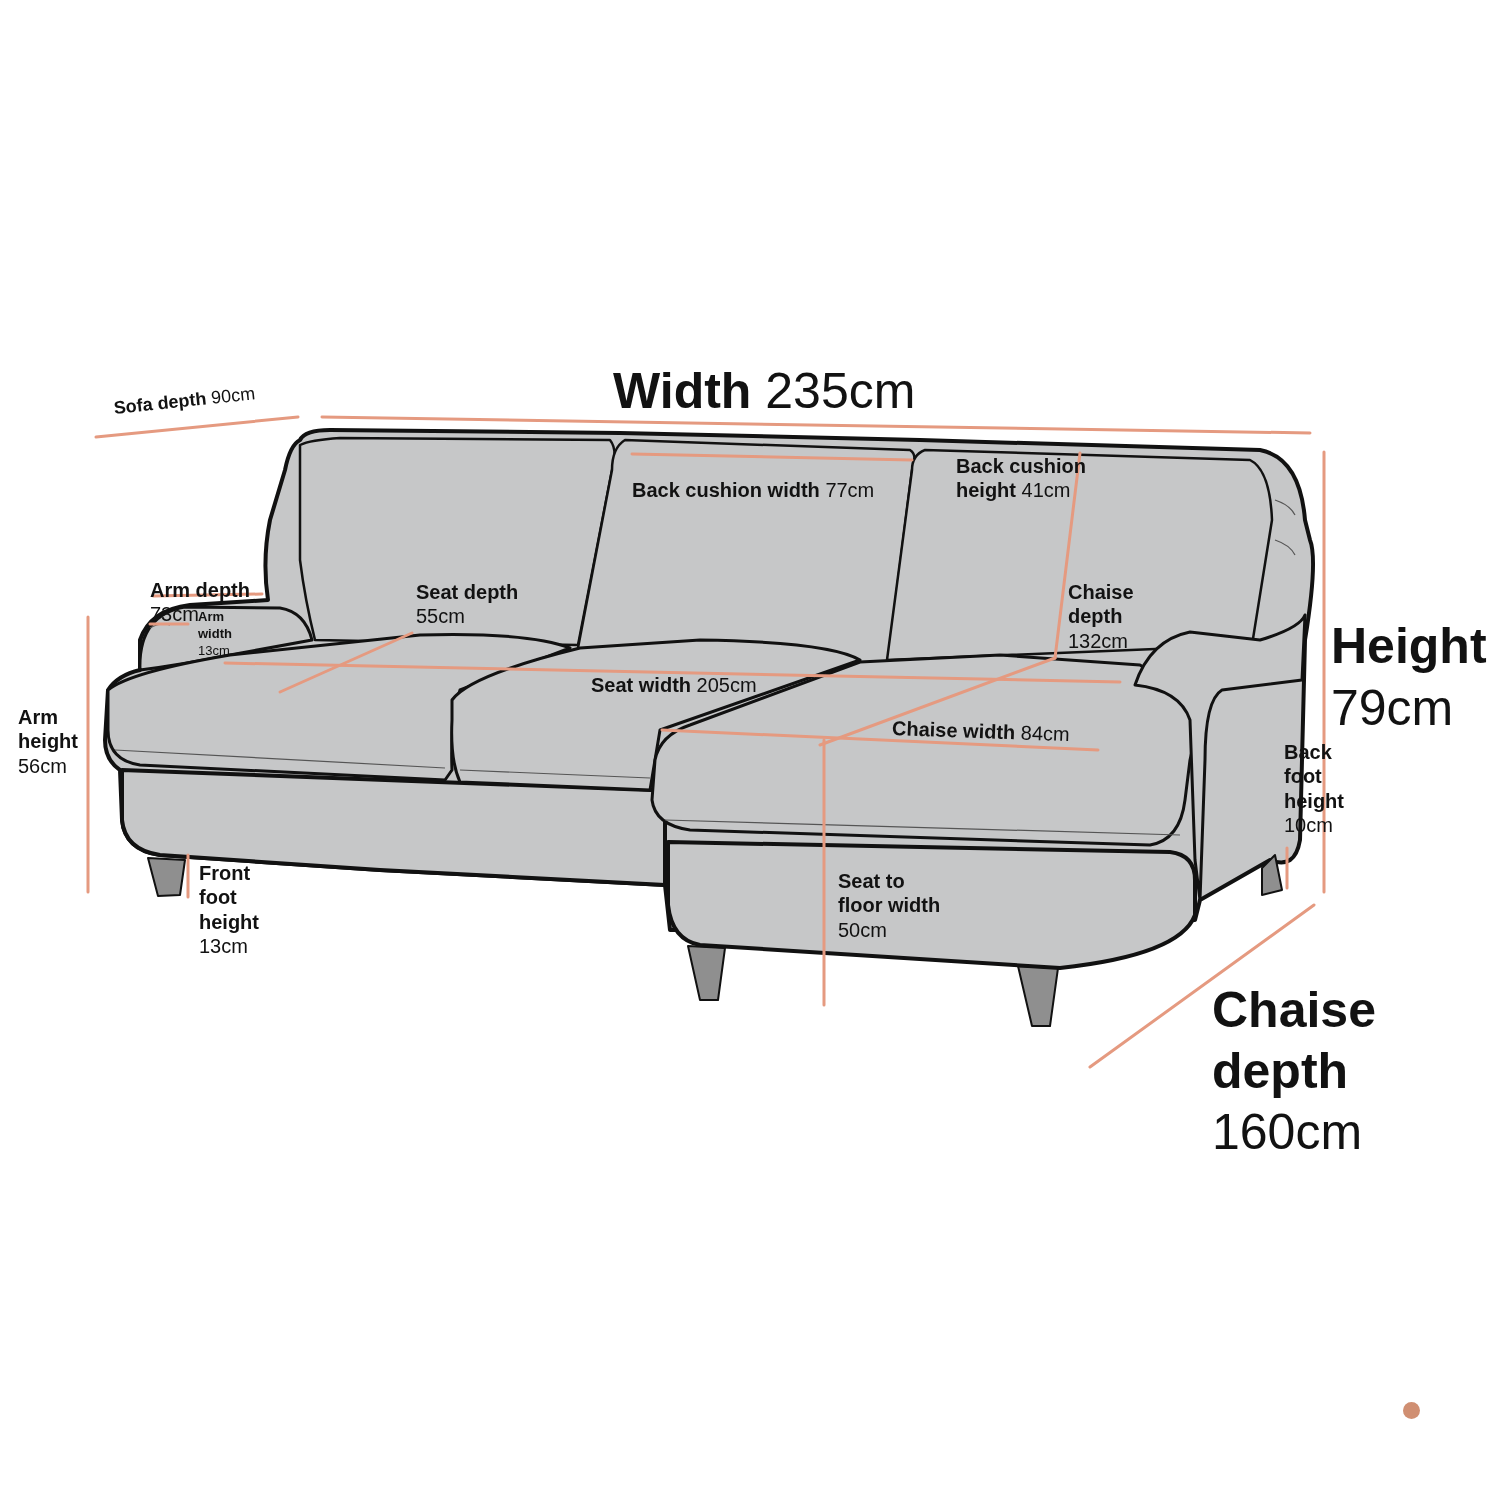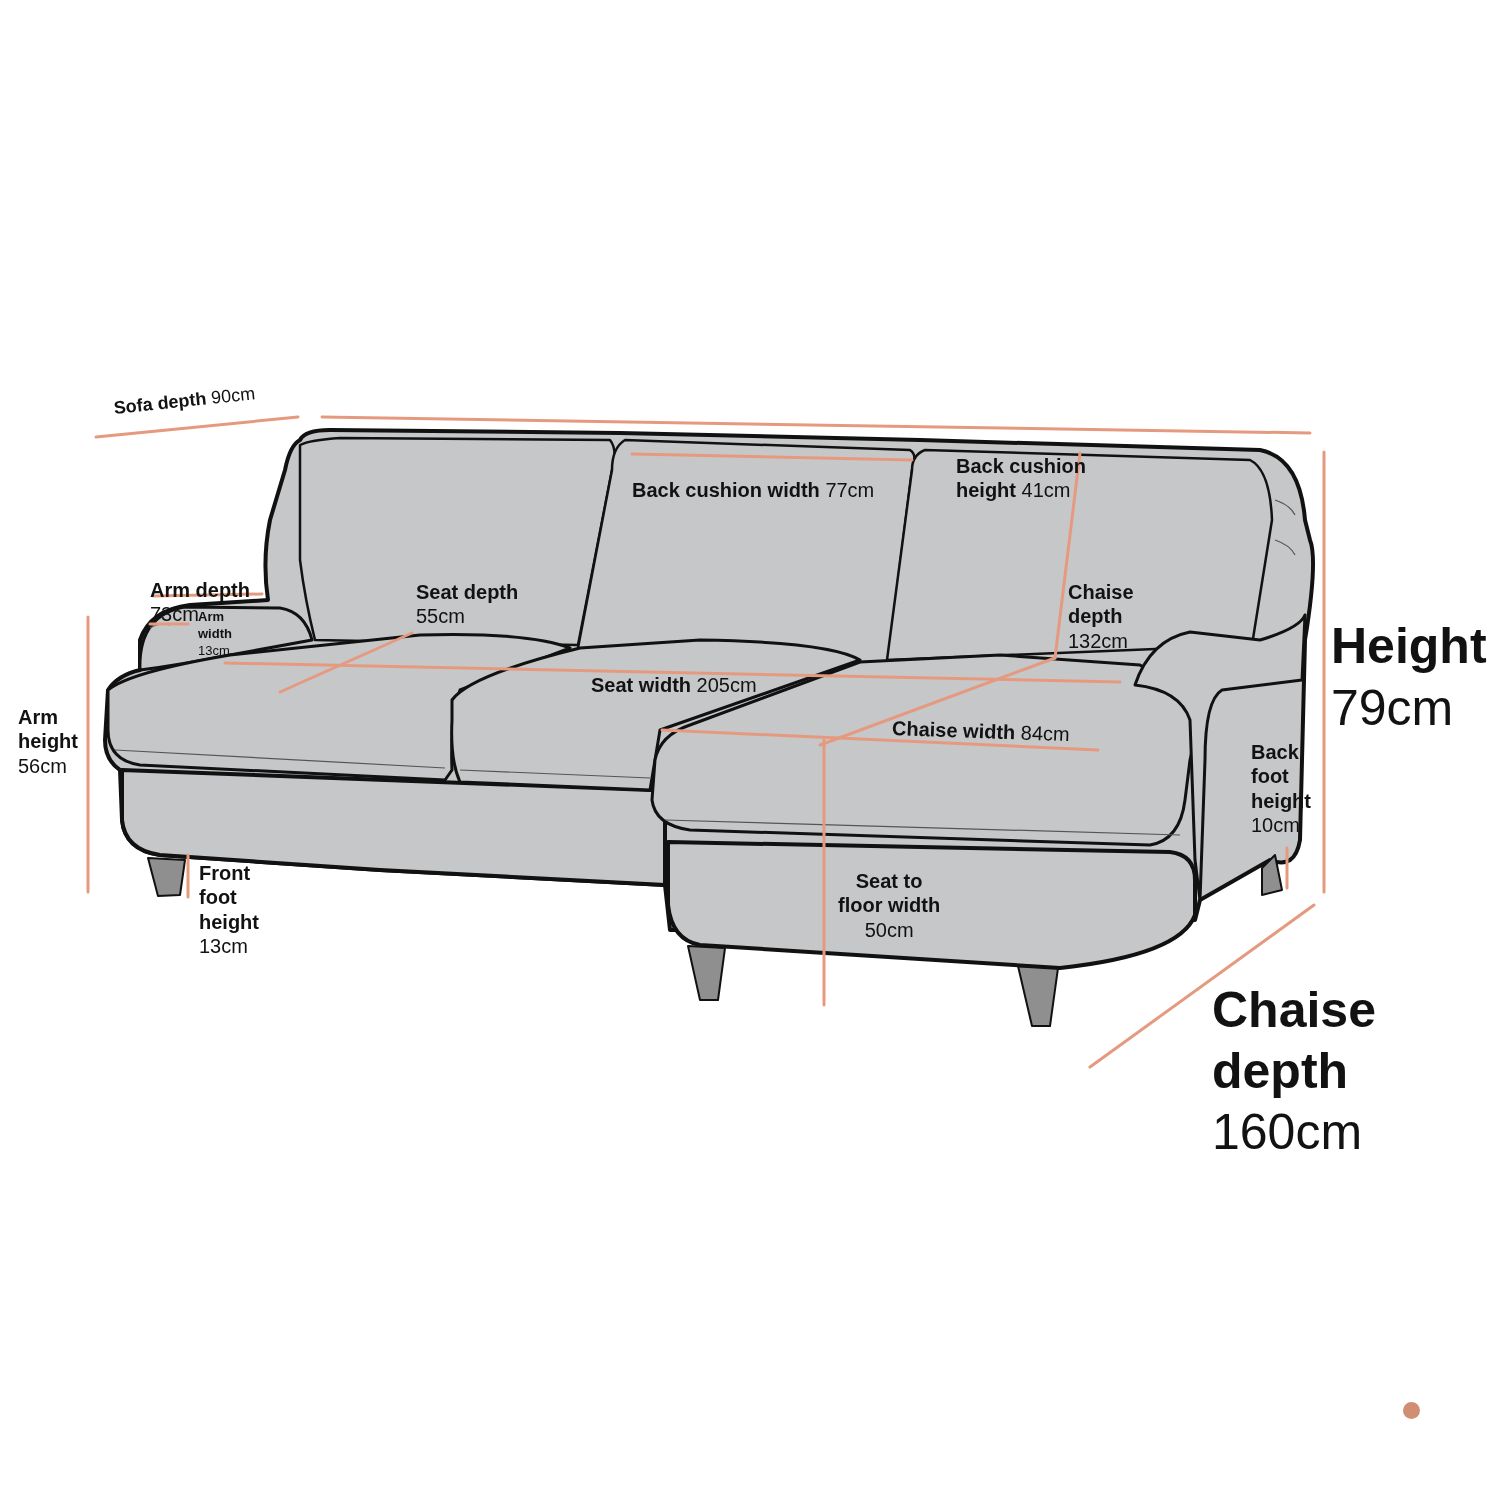--- a/index.html
+++ b/index.html
@@ -72,20 +72,23 @@
       <line x1="662" y1="730" x2="1098" y2="750"></line>
       <line x1="824" y1="740" x2="824" y2="1005"></line>
       <line x1="88" y1="617" x2="88" y2="892"></line>
       <line x1="188" y1="855" x2="188" y2="897"></line>
       <line x1="1287" y1="848" x2="1287" y2="888"></line>
       <line x1="1324" y1="452" x2="1324" y2="892"></line>
       <line x1="1090" y1="1067" x2="1314" y2="905"></line>
     </g>
   </svg>
 
+  <div class="lbl big" style="left:613px;top:360px;">
+    <b>Width</b> <span class="v">235cm</span>
+  </div>
 
   <div class="lbl s18" style="left:115px;top:398px;transform:rotate(-6deg);transform-origin:left bottom;">
     <b>Sofa depth</b> <span class="v">90cm</span>
   </div>
 
   <div class="lbl s20" style="left:632px;top:478px;">
     <b>Back cushion width</b> <span class="v">77cm</span>
   </div>
 
   <div class="lbl s20" style="left:943px;top:454px;margin-left:13px;">
@@ -129,27 +132,27 @@
     <span class="v">56cm</span>
   </div>
 
   <div class="lbl s20" style="left:199px;top:861px;">
     <b>Front</b><br>
     <b>foot</b><br>
     <b>height</b><br>
     <span class="v">13cm</span>
   </div>
 
-  <div class="lbl s20" style="left:838px;top:869px;text-align:center;">
+  <div class="lbl s20" style="left:838px;top:869px;">
     <b>Seat to</b><br>
     <b>floor width</b><br>
     <span class="v">50cm</span>
   </div>
 
-  <div class="lbl s20" style="left:1251px;top:740px;">
+  <div class="lbl s20" style="left:1284px;top:740px;">
     <b>Back</b><br>
     <b>foot</b><br>
     <b>height</b><br>
     <span class="v">10cm</span>
   </div>
 
   <div class="lbl big" style="left:1331px;top:615px;line-height:1.24;">
     <b>Height</b><br>
     <span class="v">79cm</span>
   </div>

